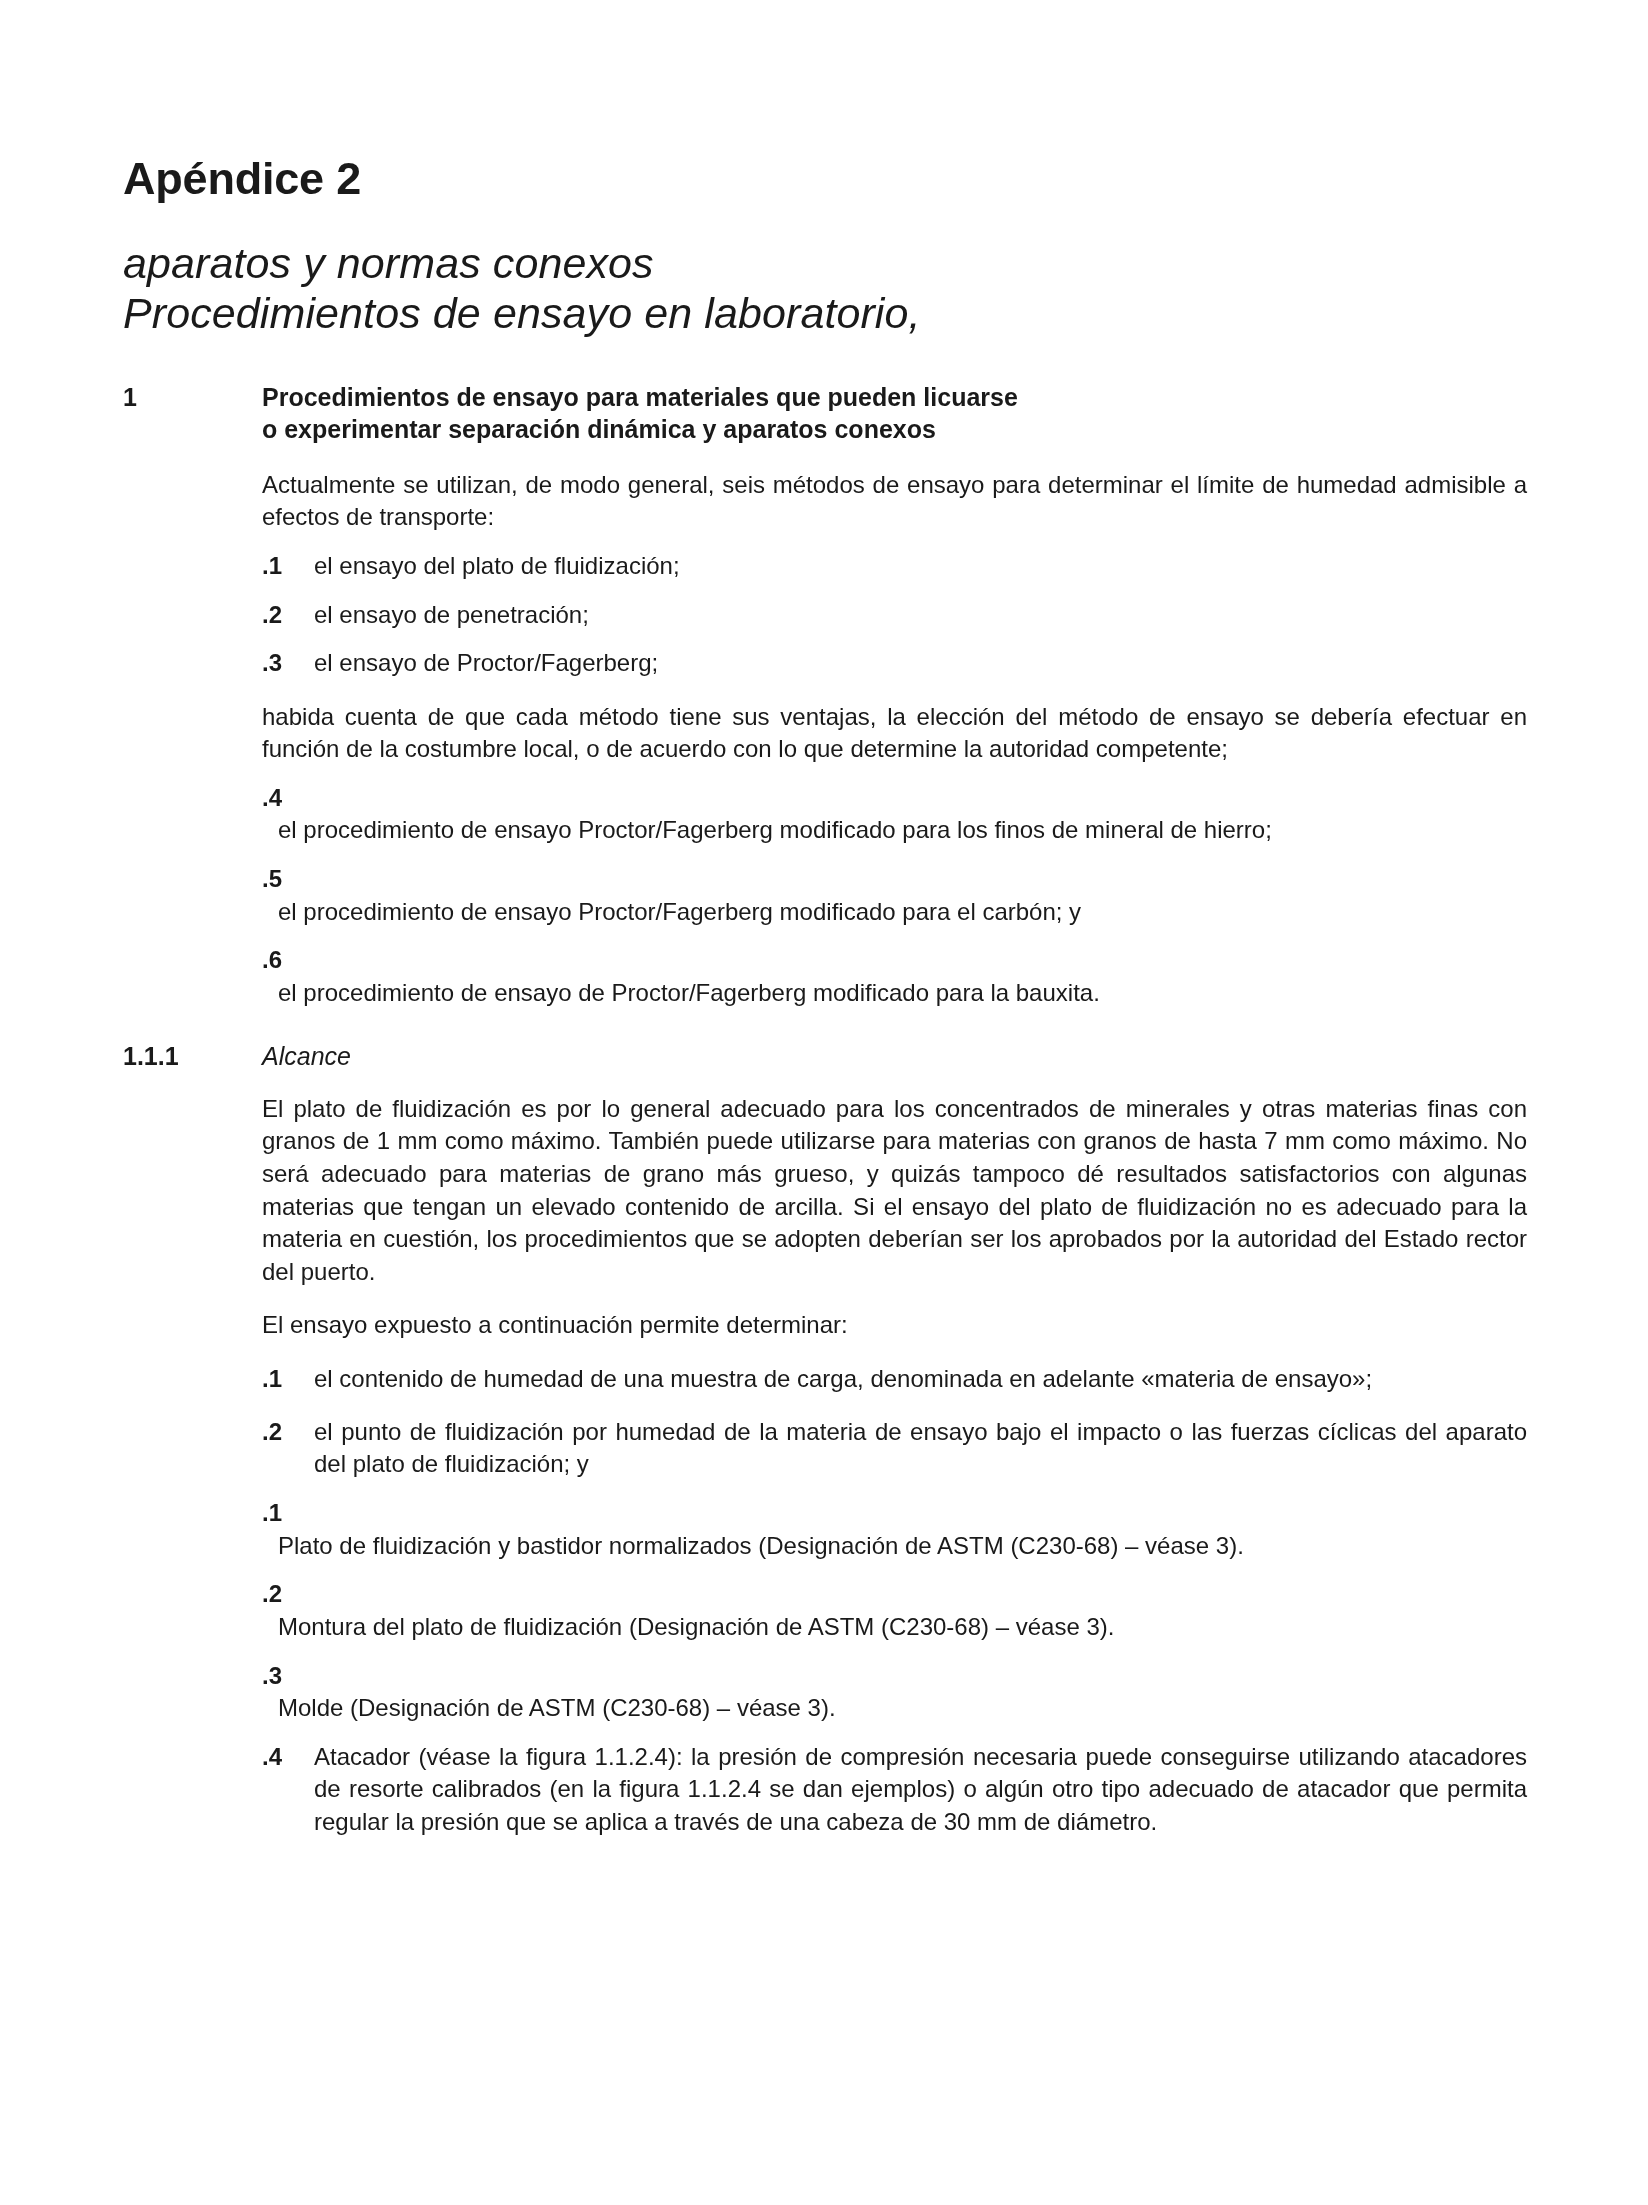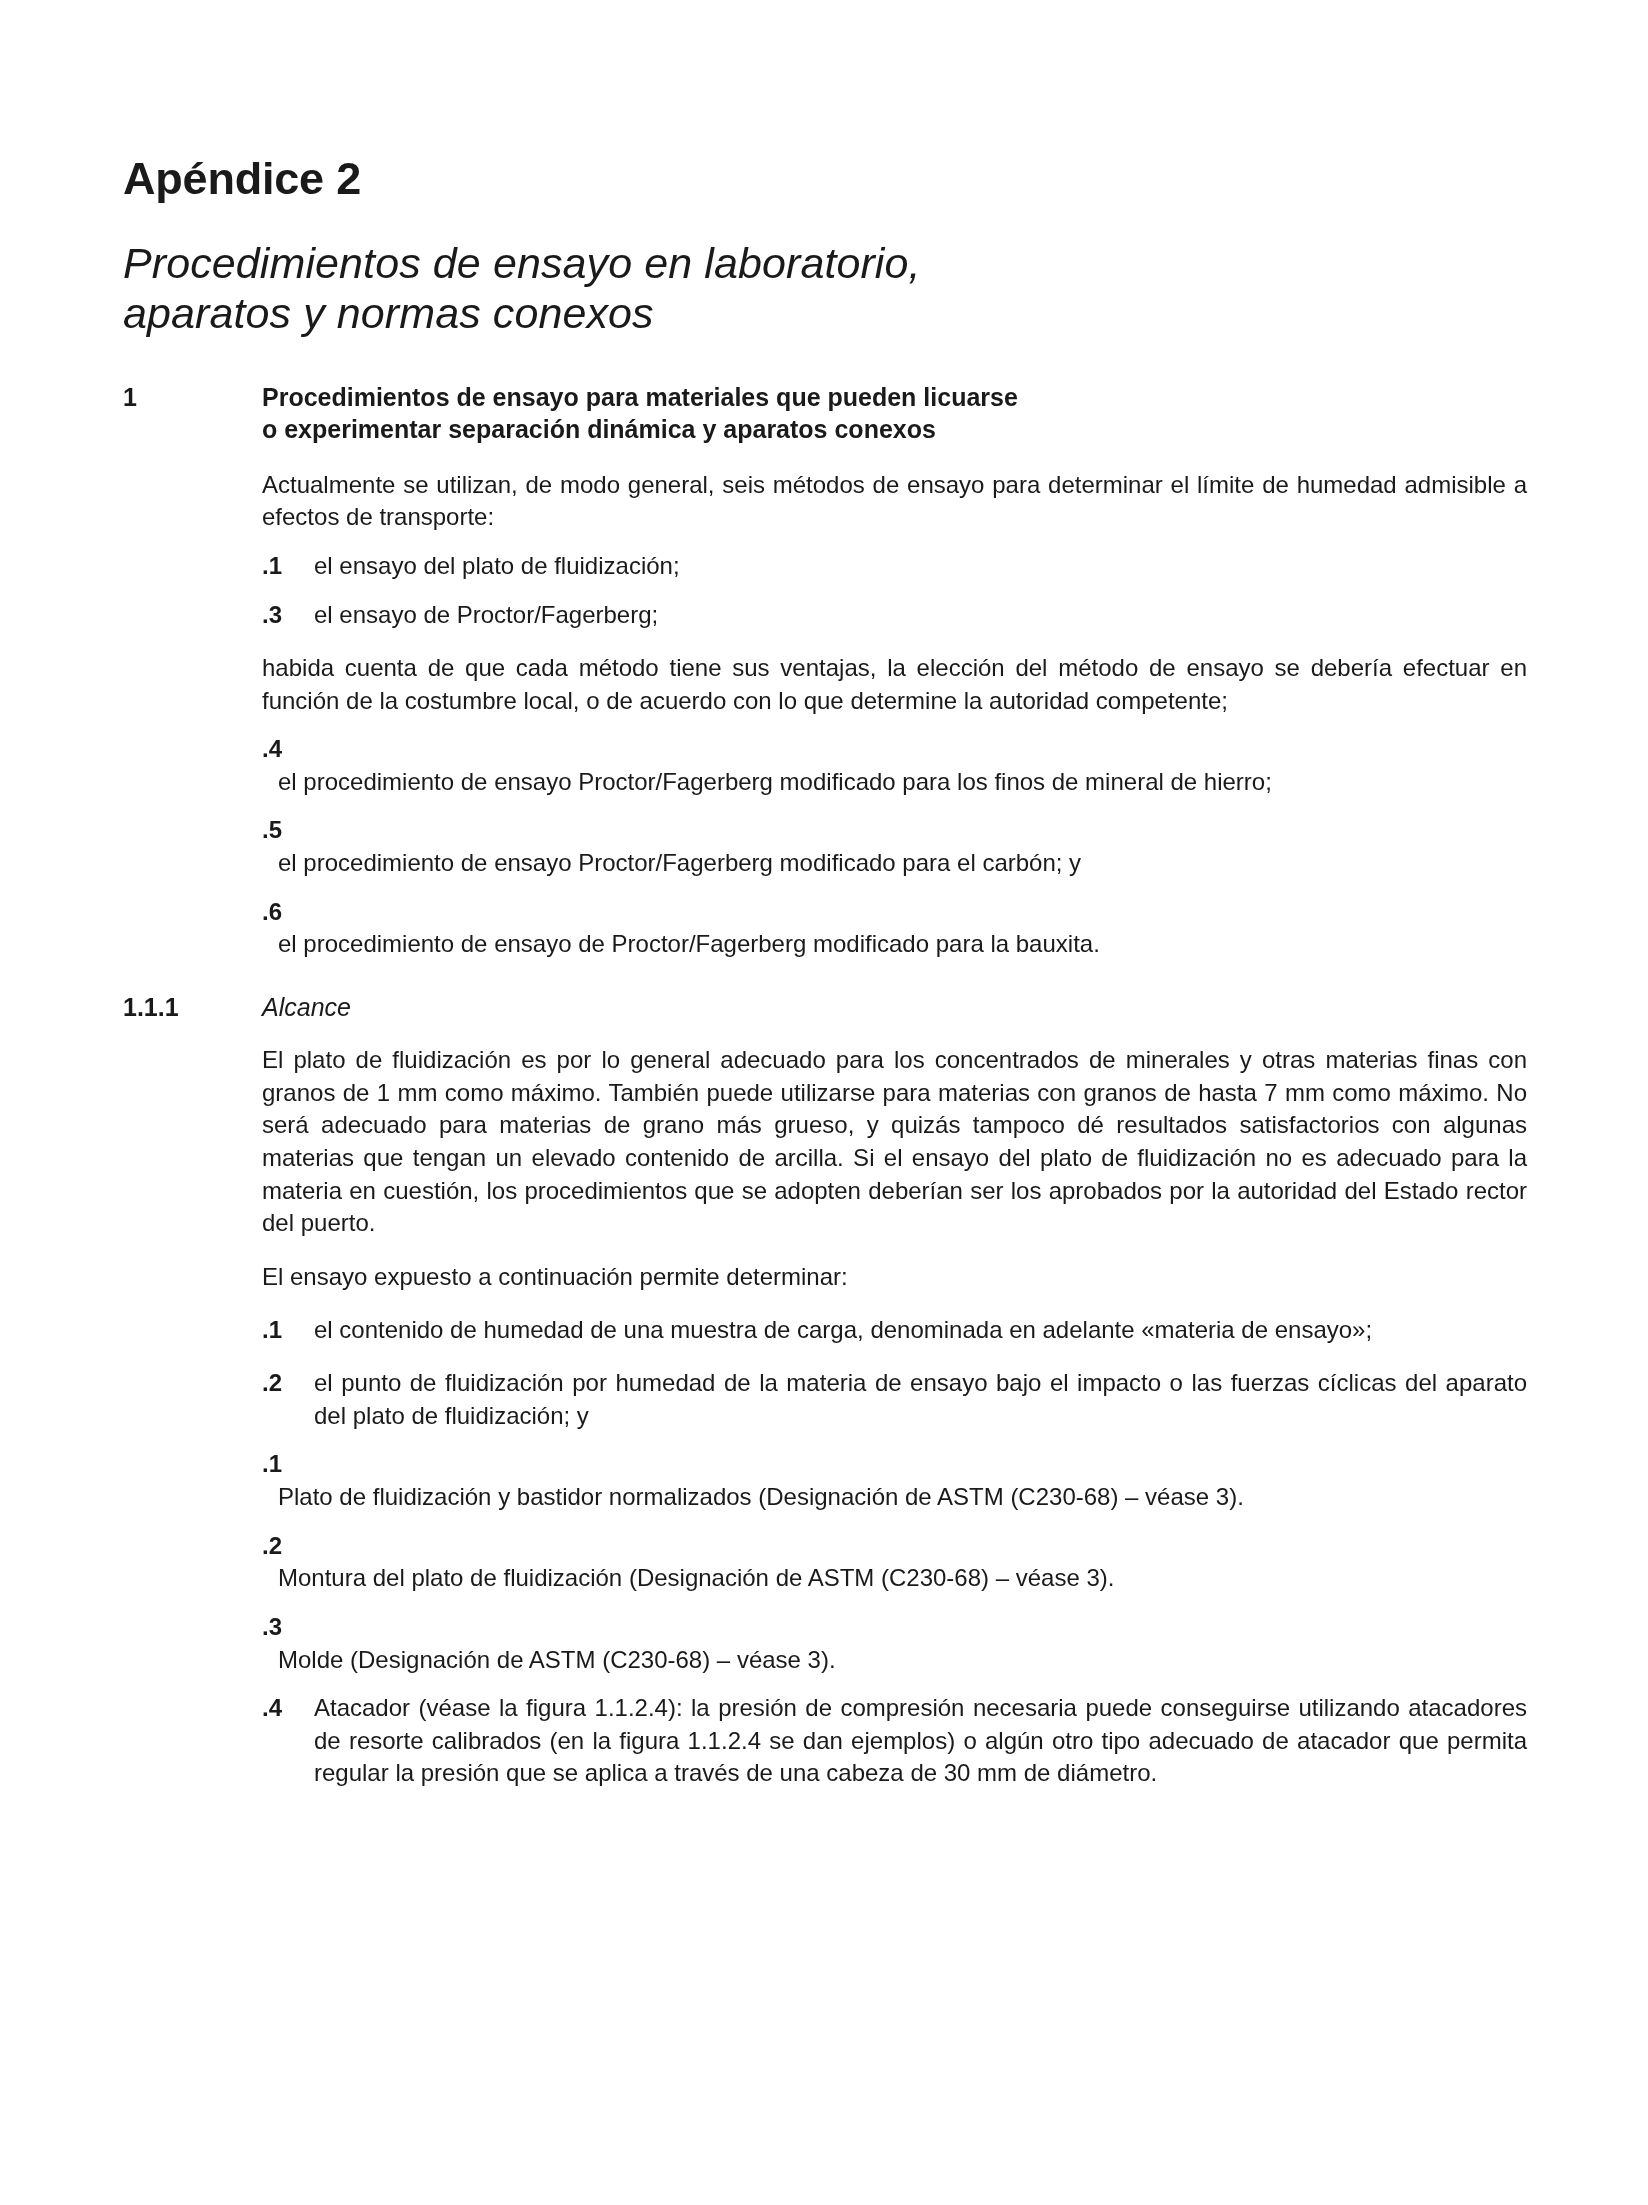--- a/index.html
+++ b/index.html
@@ -152,39 +152,43 @@
 </style>
 </head>
 <body>
 
 <div class="page">
   <div class="content">
 
     <h1 class="apx-title">Apéndice 2</h1>
 
     <div class="apx-sub">
+      <span>aparatos y normas conexos</span>
       <span>Procedimientos de ensayo en laboratorio,</span>
-      <span>aparatos y normas conexos</span>
     </div>
 
     <div class="h-sec">
       <div class="num">1</div>
       <div class="body">
         <span>Procedimientos de ensayo para materiales que pueden licuarse</span>
         <span>o experimentar separación dinámica y aparatos conexos</span>
       </div>
     </div>
 
     <p class="para first">Actualmente se utilizan, de modo general, seis métodos de ensayo para determinar el límite de humedad admisible a efectos de transporte:</p>
 
     <div class="item tight">
       <div class="mk">.1</div>
       <div class="tx">el ensayo del plato de fluidización;</div>
     </div>
     <div class="item tight">
+      <div class="mk">.2</div>
+      <div class="tx">el ensayo de penetración;</div>
+    </div>
+    <div class="item tight">
       <div class="mk">.3</div>
       <div class="tx">el ensayo de Proctor/Fagerberg;</div>
     </div>
 
     <p class="para">habida cuenta de que cada método tiene sus ventajas, la elección del método de ensayo se debería efectuar en función de la costumbre local, o de acuerdo con lo que determine la autoridad competente;</p>
 
     <div class="item tight nojust">
       <div class="mk">.4</div>
       <div class="tx">el procedimiento de ensayo Proctor/Fagerberg modificado para los finos de mineral de hierro;</div>
     </div>

